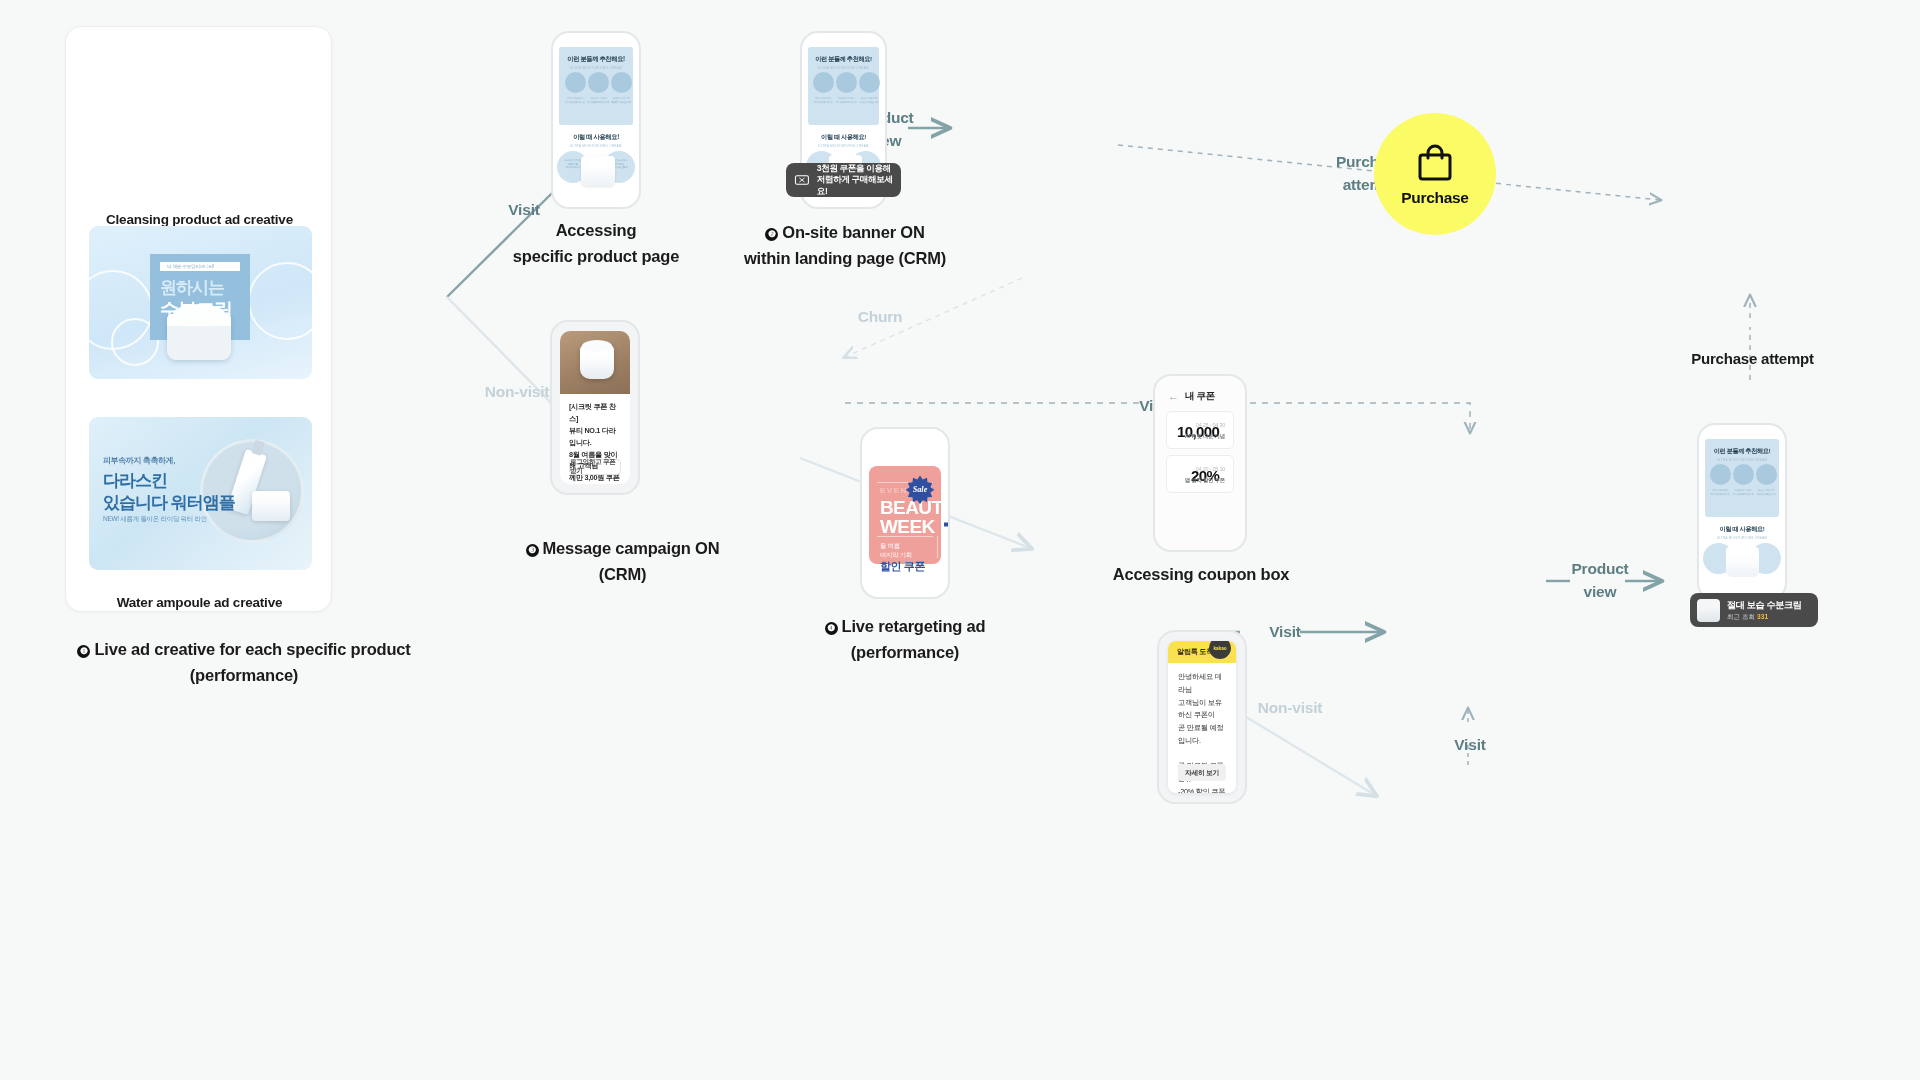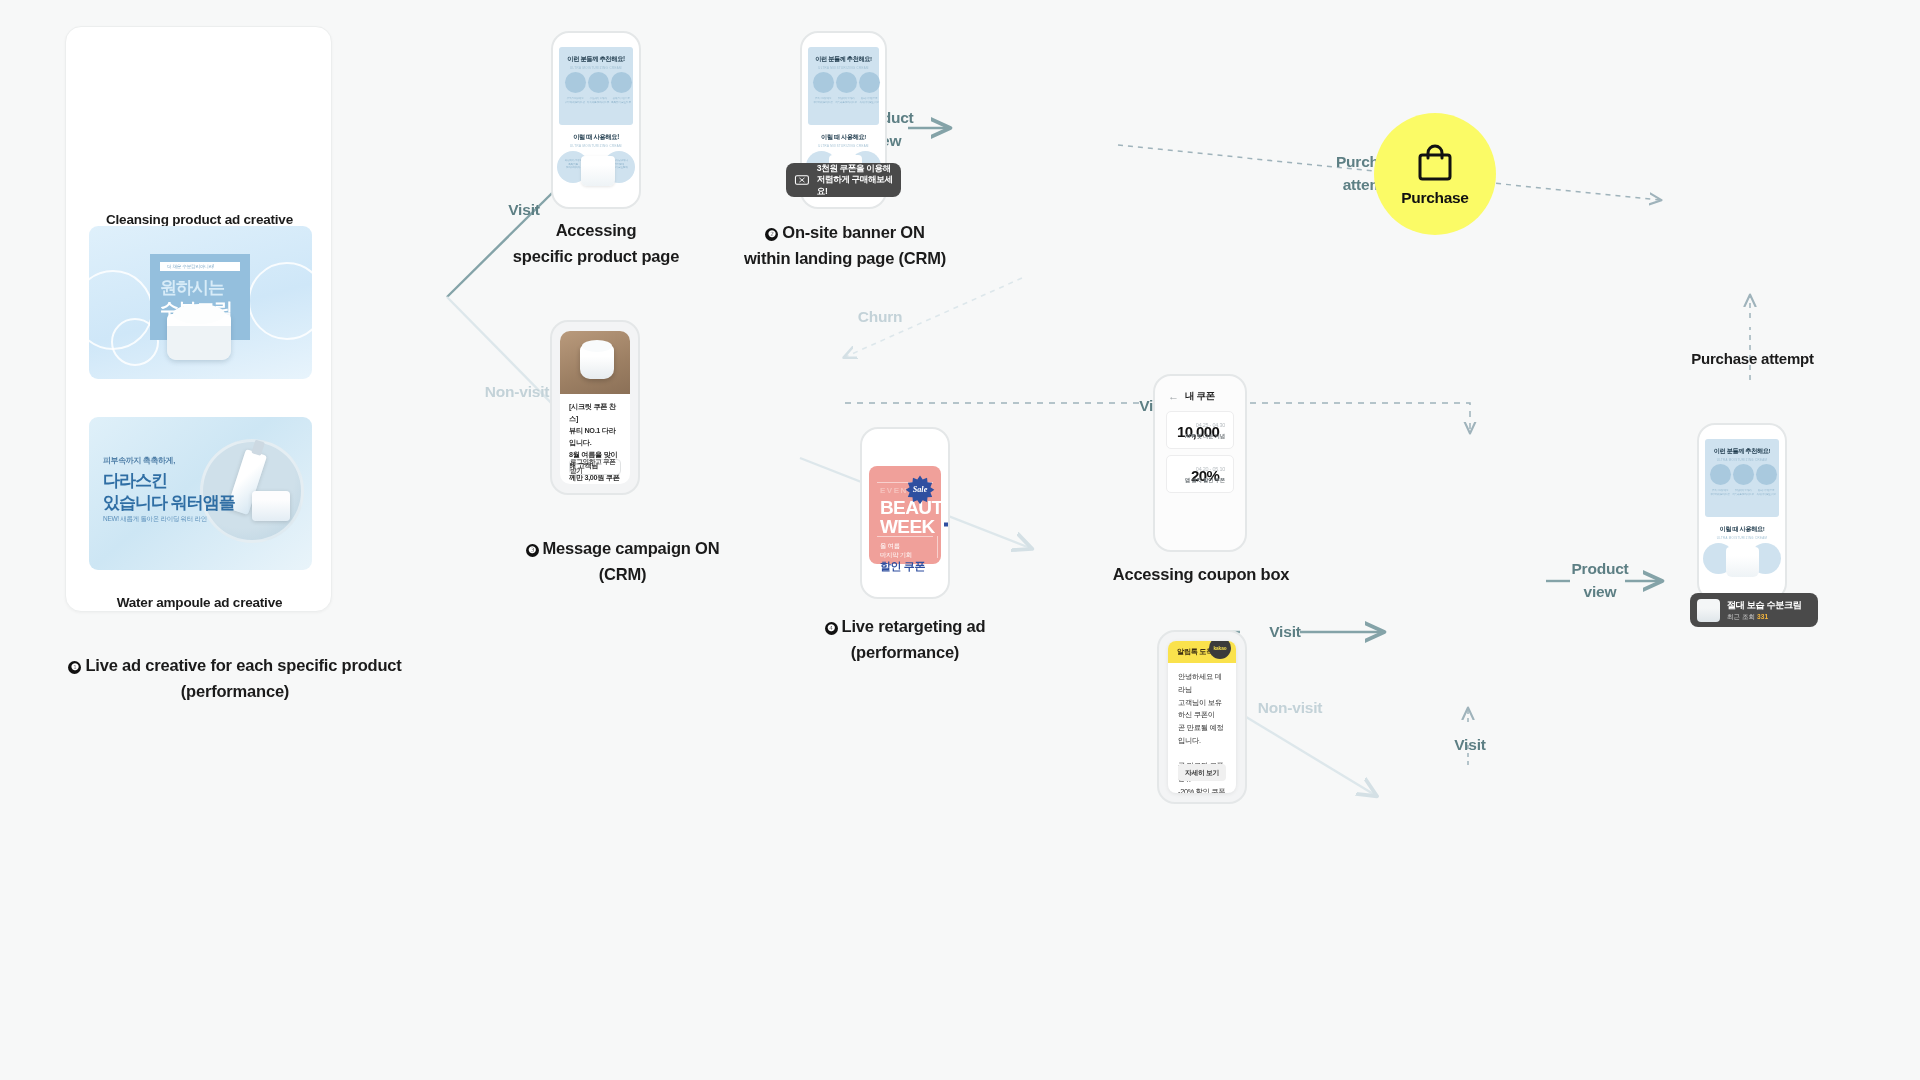--- a/index.html
+++ b/index.html
@@ -228,21 +228,21 @@
       <div class="bot"></div>
       <div class="jar2"></div>
       <div class="k0">피부속까지 촉촉하게,</div>
       <div class="k1">다라스킨</div>
       <div class="k2">있습니다 워터앰플</div>
       <div class="k3">NEW! 새롭게 돌아온 라이딩 워터 라인</div>
     </div>
     <div class="ad-title" style="top:568px;">Water ampoule ad creative</div>
   </div>
 
-  <div class="cap" style="left:25px; top:637px; width:420px;margin-top:16px;">
+  <div class="cap" style="left:34px; top:637px; width:420px;">
     <span class="num">❶</span><span>Live ad creative for each specific product</span><br>
     <span>(performance)</span>
   </div>
 
   <div class="phone" style="left:551px; top:31px; width:90px; height:178px;">
     <div class="phone-inner">
       <div class="pp-block" style="position:absolute;left:6px;top:14px;right:6px;height:78px;border-radius:3px;">
         <div class="pp-h" style="font-size:6.3px;margin-top:8px;">이런 분들께 추천해요!</div>
         <div class="pp-sub" style="font-size:2.9px;margin-top:2px;">ULTRA MOISTURIZING CREAM</div>
         <div class="pp-circle" style="left:6px;top:25px;width:21px;height:21px;"></div>

